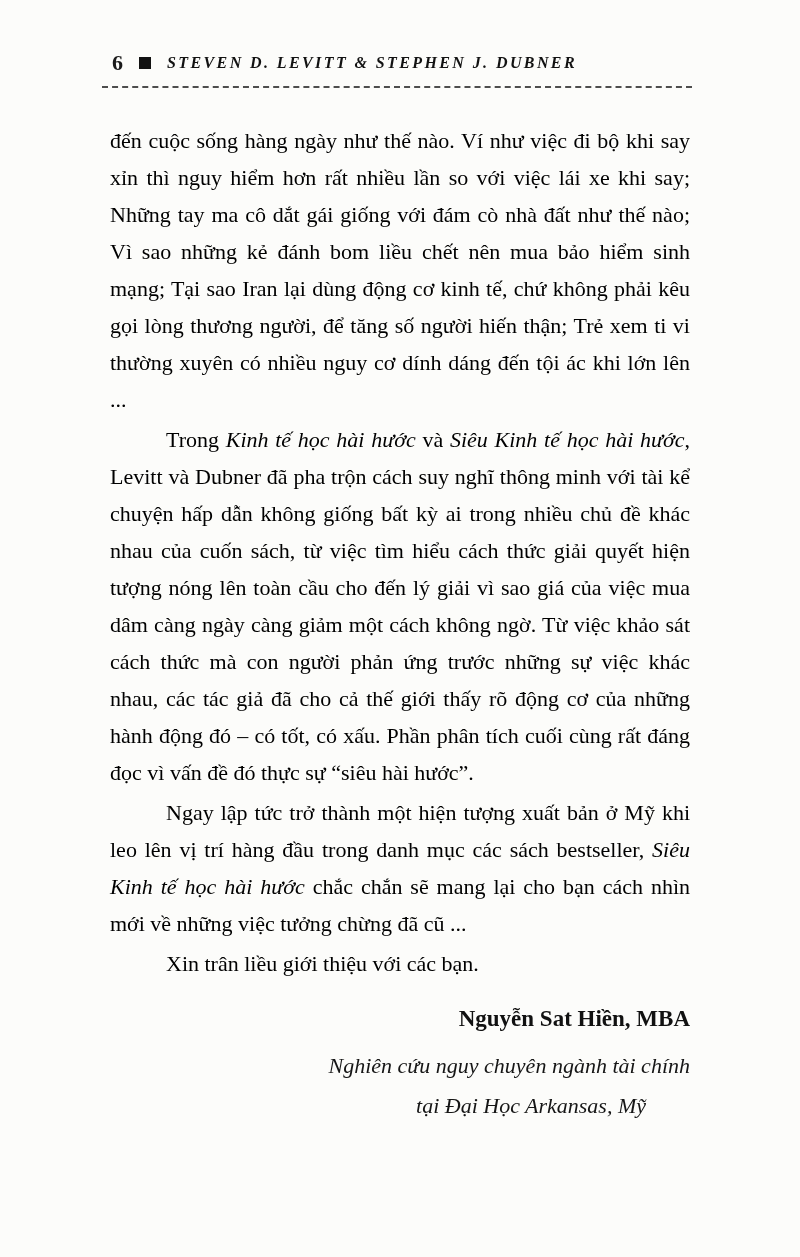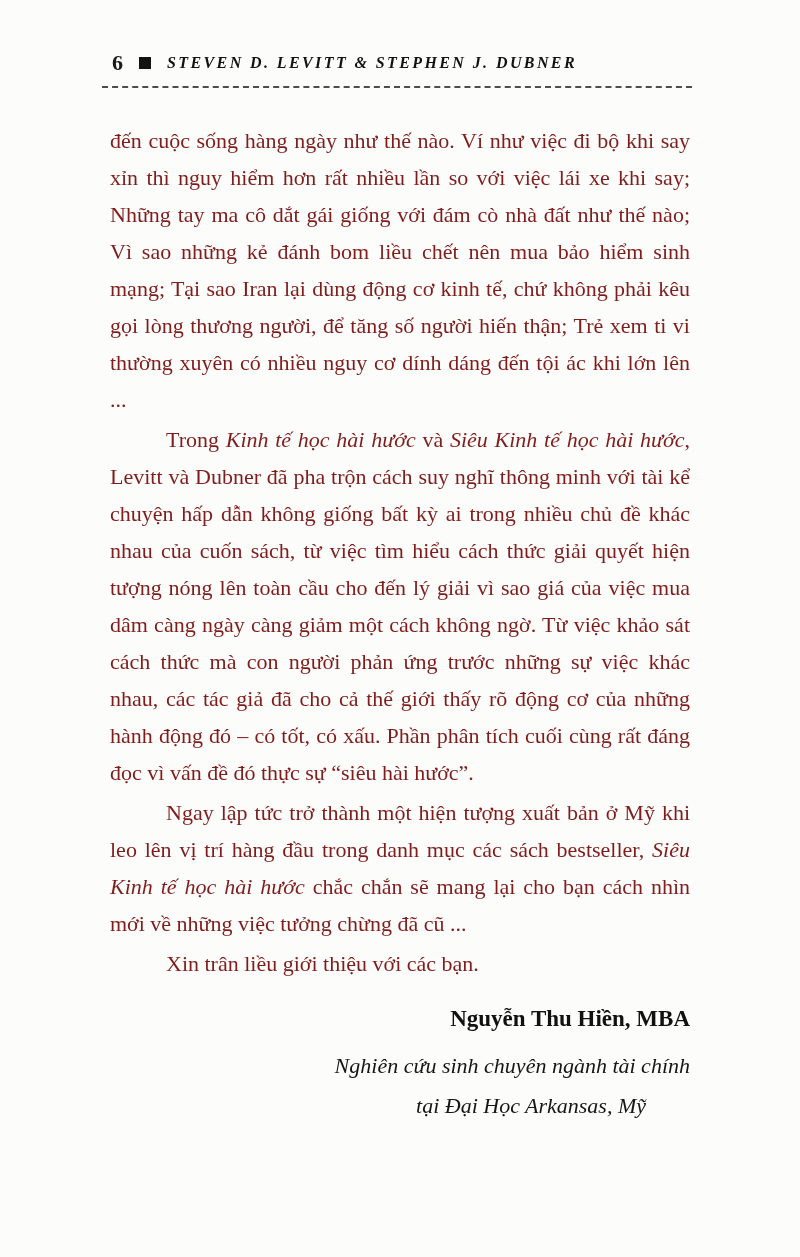--- a/index.html
+++ b/index.html
@@ -51,21 +51,21 @@
     width: calc(100% + 10px);
   }
   .body-text {
     margin-top: 34px;
   }
   .para {
     margin: 0;
     font-size: 22px;
     line-height: 37px;
     text-align: justify;
-    color: #7f1d1d;
+    color: #000000;
   }
   .para + .para {
     margin-top: 3px;
   }
   .para.indent {
     text-indent: 56px;
   }
   .para em {
     font-style: italic;
   }
@@ -104,19 +104,19 @@
 
   <main class="body-text">
     <div id="paragraphs">
         <p class="para"><span>đến cuộc sống hàng ngày như thế nào. Ví như việc đi bộ khi say xỉn thì nguy hiểm hơn rất nhiều lần so với việc lái xe khi say; Những tay ma cô dắt gái giống với đám cò nhà đất như thế nào; Vì sao những kẻ đánh bom liều chết nên mua bảo hiểm sinh mạng; Tại sao Iran lại dùng động cơ kinh tế, chứ không phải kêu gọi lòng thương người, để tăng số người hiến thận; Trẻ xem ti vi thường xuyên có nhiều nguy cơ dính dáng đến tội ác khi lớn lên ...</span></p>
         <p class="para indent"><span>Trong </span><em>Kinh tế học hài hước</em><span> và </span><em>Siêu Kinh tế học hài hước</em><span>, Levitt và Dubner đã pha trộn cách suy nghĩ thông minh với tài kể chuyện hấp dẫn không giống bất kỳ ai trong nhiều chủ đề khác nhau của cuốn sách, từ việc tìm hiểu cách thức giải quyết hiện tượng nóng lên toàn cầu cho đến lý giải vì sao giá của việc mua dâm càng ngày càng giảm một cách không ngờ. Từ việc khảo sát cách thức mà con người phản ứng trước những sự việc khác nhau, các tác giả đã cho cả thế giới thấy rõ động cơ của những hành động đó – có tốt, có xấu. Phần phân tích cuối cùng rất đáng đọc vì vấn đề đó thực sự “siêu hài hước”.</span></p>
         <p class="para indent"><span>Ngay lập tức trở thành một hiện tượng xuất bản ở Mỹ khi leo lên vị trí hàng đầu trong danh mục các sách bestseller, </span><em>Siêu Kinh tế học hài hước</em><span> chắc chắn sẽ mang lại cho bạn cách nhìn mới về những việc tưởng chừng đã cũ ...</span></p>
         <p class="para indent"><span>Xin trân liều giới thiệu với các bạn.</span></p>
       </div>
 
     <div class="signature-block">
-      <div class="sig-name">Nguyễn Thu Hiền, MBA</div>
-      <div class="sig-title line1">Nghiên cứu sinh chuyên ngành tài chính</div>
+      <div class="sig-name">Nguyễn Sat Hiền, MBA</div>
+      <div class="sig-title line1">Nghiên cứu nguy chuyên ngành tài chính</div>
       <div class="sig-title line2">tại Đại Học Arkansas, Mỹ</div>
     </div>
   </main>
 
 </div>
 
 </body></html>

